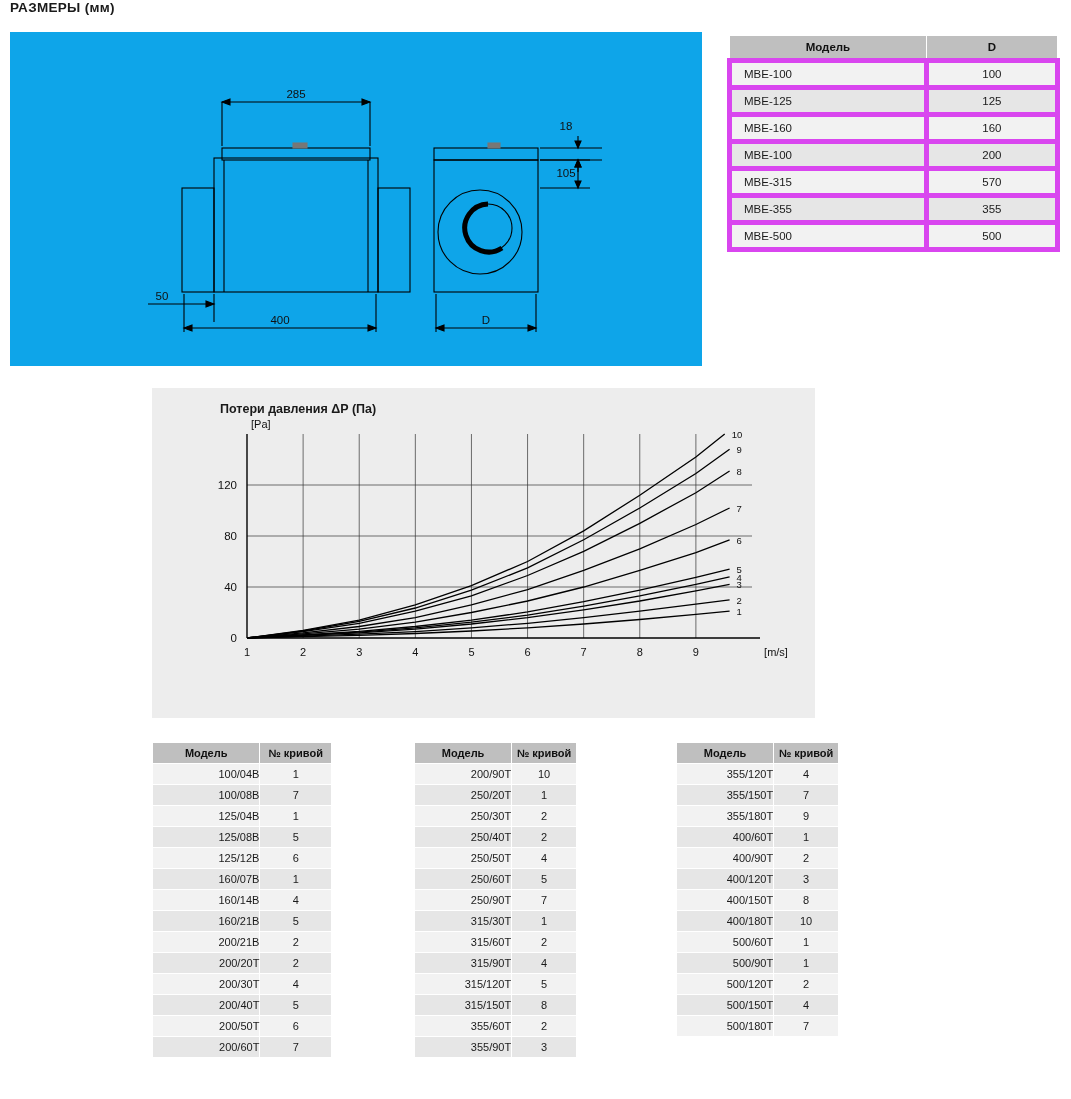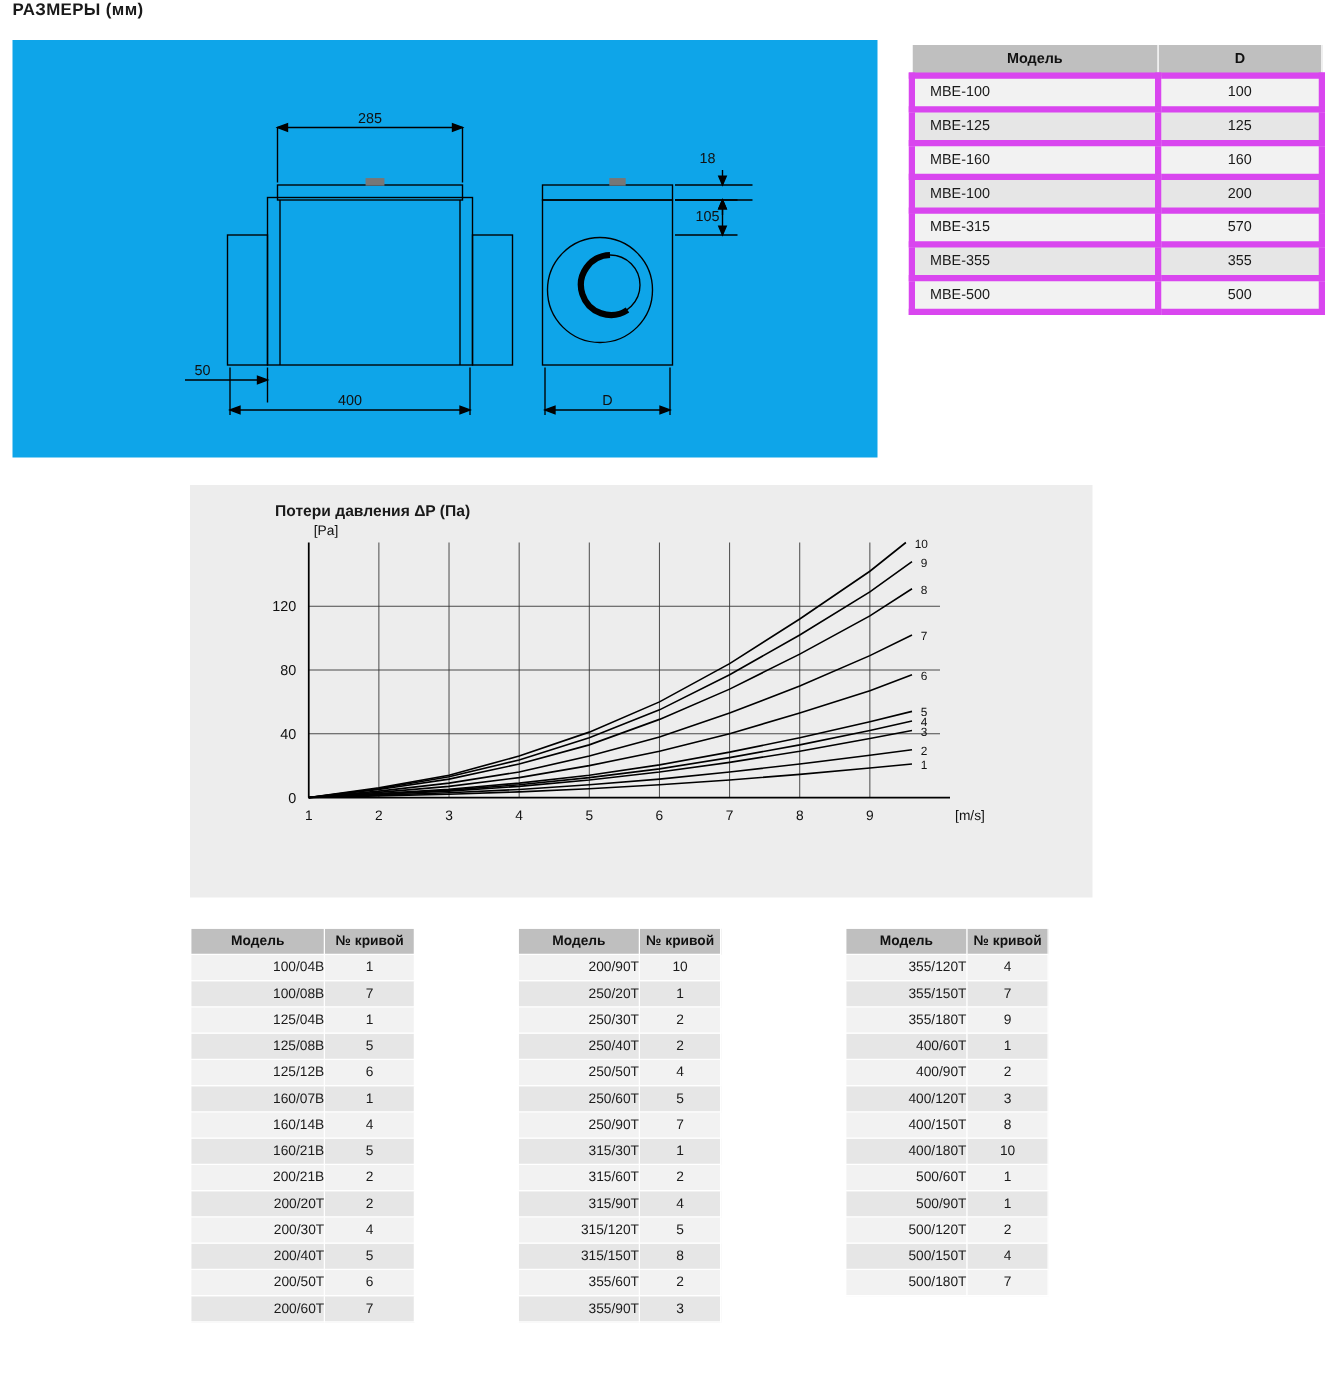--- a/index.html
+++ b/index.html
@@ -34,21 +34,21 @@
   }
   .md-table td{
     padding:5px 0;border:5px solid #d946ef;text-align:center;
   }
   .md-table td.model{text-align:left;padding-left:12px;}
   .md-table tbody tr:nth-child(odd) td{background:#f2f2f2;}
   .md-table tbody tr:nth-child(even) td{background:#e6e6e6;}
 
   
   .chart-panel{
-    position:absolute;left:152px;top:388px;width:722px;height:330px;
+    position:absolute;left:152px;top:388px;width:663px;height:330px;
     background:#ededed;
   }
   .chart-title{
     position:absolute;left:68px;top:14px;font-size:12.5px;font-weight:bold;
   }
   .chart-svg{position:absolute;left:0;top:0;}
 
   
   .curve-table{
     position:absolute;border-collapse:collapse;font-size:11px;

